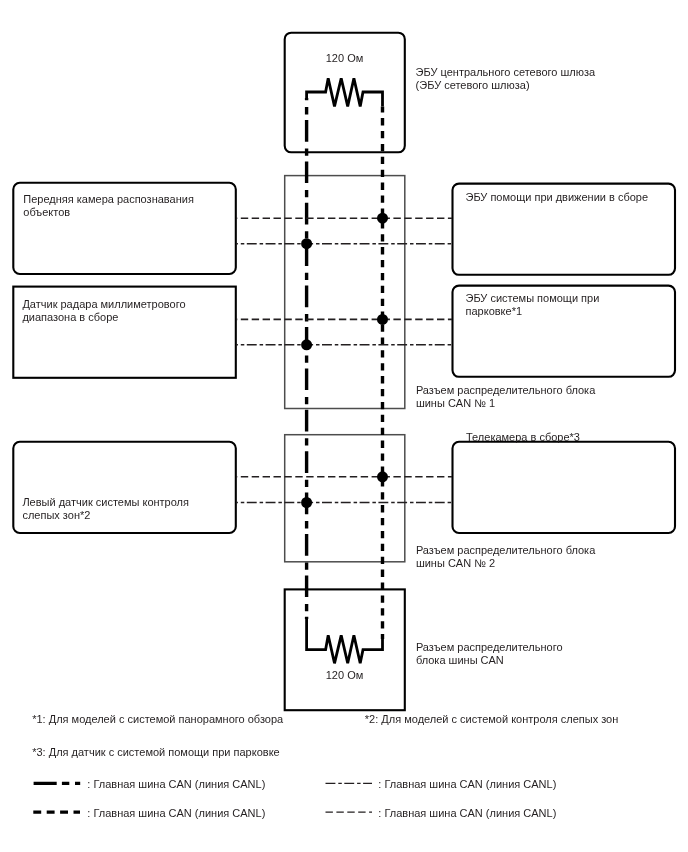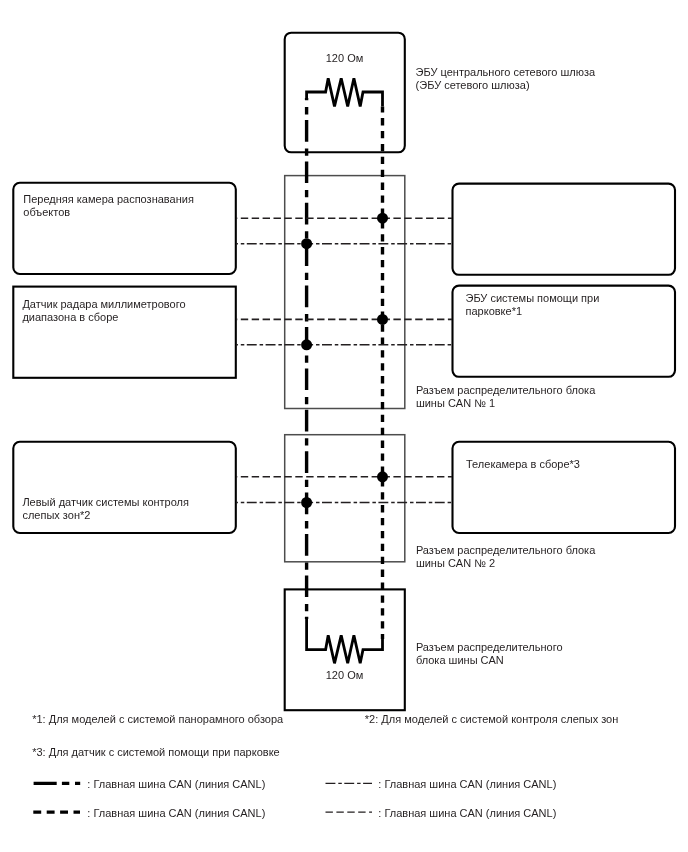--- a/index.html
+++ b/index.html
@@ -74,23 +74,24 @@
   </g>
 </svg>
   <div class="txt ctr" style="left:284.0px;top:51.9px;width:121px;">120 Ом</div>
   <div class="txt ctr" style="left:284.0px;top:669.0px;width:121px;">120 Ом</div>
   <div class="txt" style="left:22.4px;top:298.2px;">Датчик радара миллиметрового
 диапазона в сборе</div>
   <div class="txt" style="left:23.3px;top:193.1px;">Передняя камера распознавания
 объектов</div>
   <div class="txt" style="left:22.4px;top:453.1px;margin-top:43px;">Левый датчик системы контроля
 слепых зон*2</div>
+  <div class="txt" style="left:465.5px;top:190.7px;">ЭБУ помощи при движении в сборе</div>
   <div class="txt" style="left:465.5px;top:292.0px;">ЭБУ системы помощи при
 парковке*1</div>
-  <div class="txt" style="left:466.0px;top:458px;">Телекамера в сборе*3</div>
+  <div class="txt" style="left:466.0px;top:431px;">Телекамера в сборе*3</div>
   <div class="txt" style="left:415.6px;top:66.1px;">ЭБУ центрального сетевого шлюза
 (ЭБУ сетевого шлюза)</div>
   <div class="txt" style="left:415.9px;top:384.4px;">Разъем распределительного блока
 шины CAN № 1</div>
   <div class="txt" style="left:415.9px;top:544.4px;">Разъем распределительного блока
 шины CAN № 2</div>
   <div class="txt" style="left:415.9px;top:641.0px;">Разъем распределительного
 блока шины CAN</div>
   <div class="txt" style="left:32.2px;top:713.3px;">*1: Для моделей с системой панорамного обзора</div>
   <div class="txt" style="left:352.8px;top:713.4px;margin-left:12px;">*2: Для моделей с системой контроля слепых зон</div>

